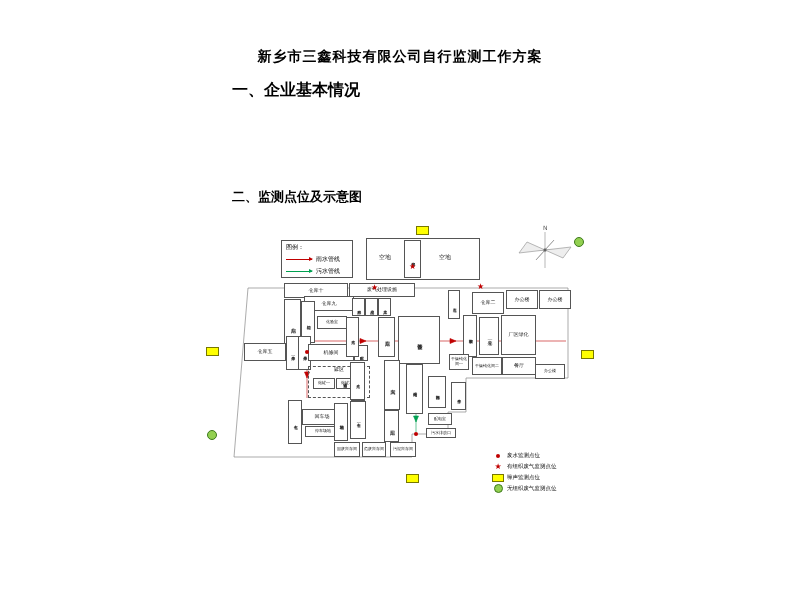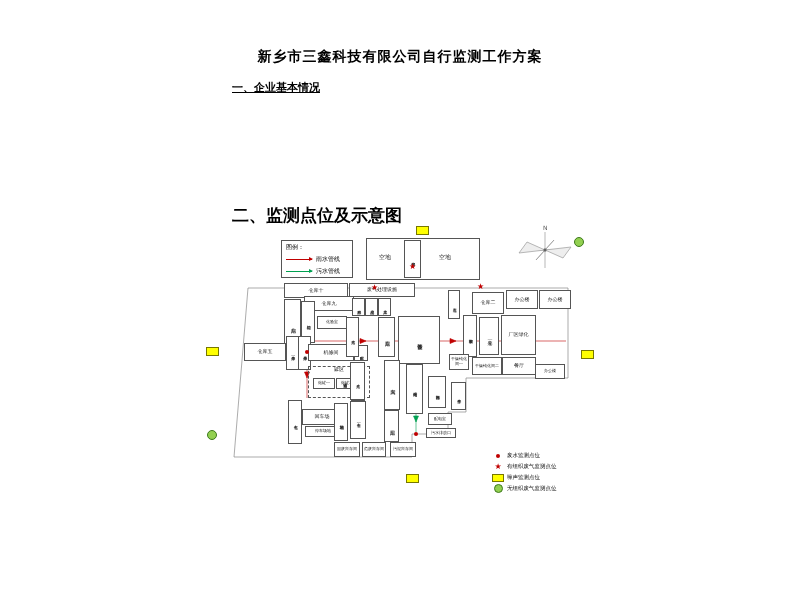--- a/index.html
+++ b/index.html
@@ -1,24 +1,24 @@
 <!DOCTYPE html>
 <html><head>
 <meta charset="utf-8">
 <style>
   html,body{margin:0;padding:0;}
   body{width:800px;height:600px;background:#ffffff;position:relative;overflow:hidden;
        font-family:"DejaVu Serif","Liberation Serif",serif;color:#000;}
   .page{position:absolute;left:0;top:0;width:800px;height:600px;}
   .title{position:absolute;left:232px;top:48px;width:336px;text-align:center;
          font-size:14px;font-weight:bold;letter-spacing:1px;}
-  .h1a{position:absolute;left:232px;top:80px;font-size:11px;font-weight:bold;text-decoration:underline;}
+  .h1a{position:absolute;left:232px;top:80px;font-size:16px;font-weight:bold;}
   .para{position:absolute;left:232px;top:96px;width:337px;font-size:11px;line-height:22.4px;
         text-align:justify;text-indent:2em;}
-  .h1b{position:absolute;left:232px;top:204px;font-size:17px;font-weight:bold;}
+  .h1b{position:absolute;left:232px;top:188px;font-size:13px;font-weight:bold;}
 
   
   .maplayer{position:absolute;left:0;top:0;width:800px;height:600px;pointer-events:none;}
   .room{position:absolute;border:0.5px solid #555;background:#fff;display:flex;
         align-items:center;justify-content:center;text-align:center;line-height:1.15;
         font-family:"DejaVu Sans","Liberation Sans",sans-serif;color:#222;overflow:hidden;}
   .room.vert{writing-mode:vertical-rl;}
   .room.dashed{border-style:dashed;align-items:flex-start;background:transparent;}
   .room.nob{border:none;background:transparent;}
   .mk{position:absolute;}

